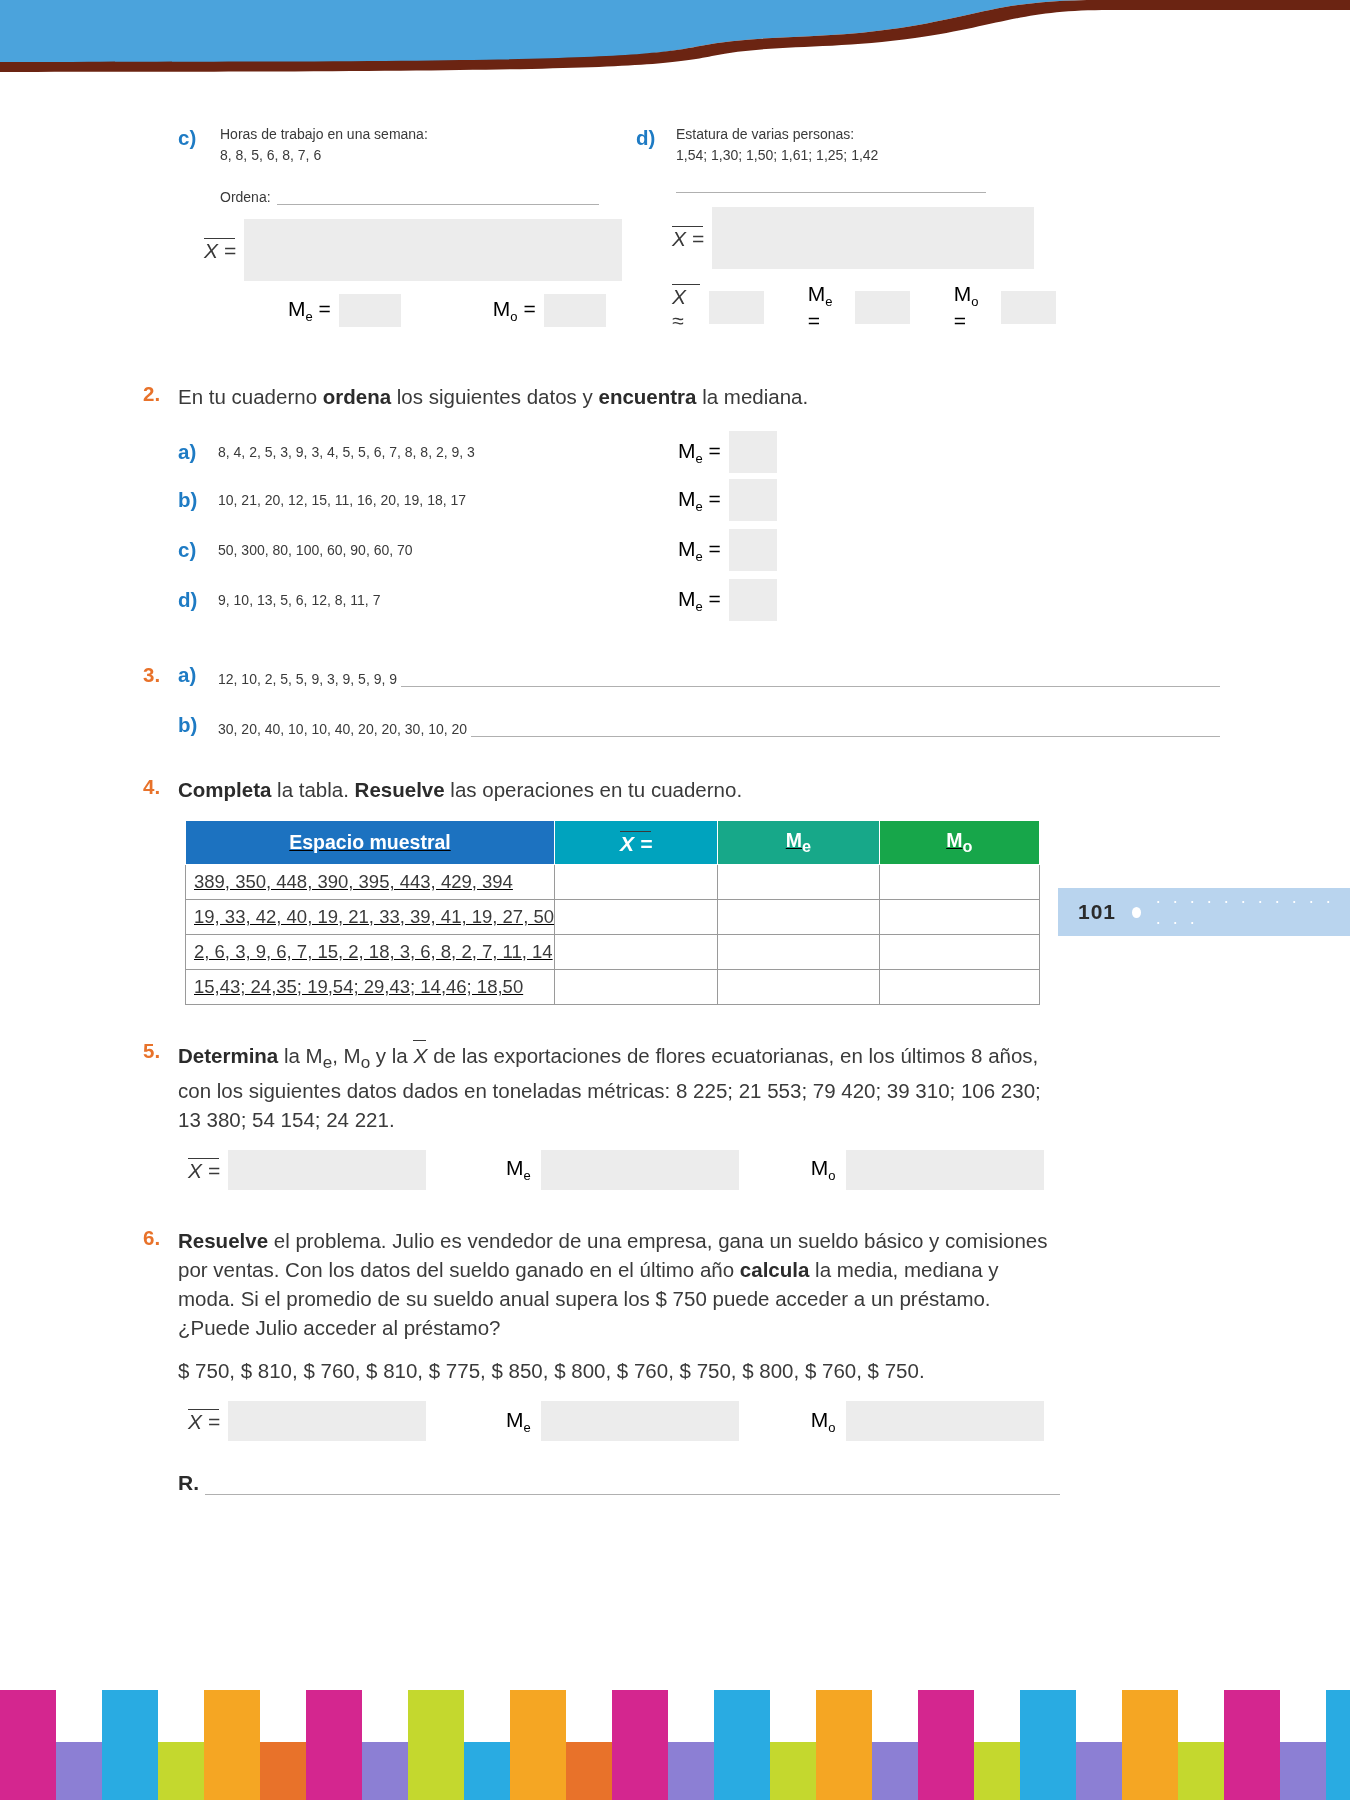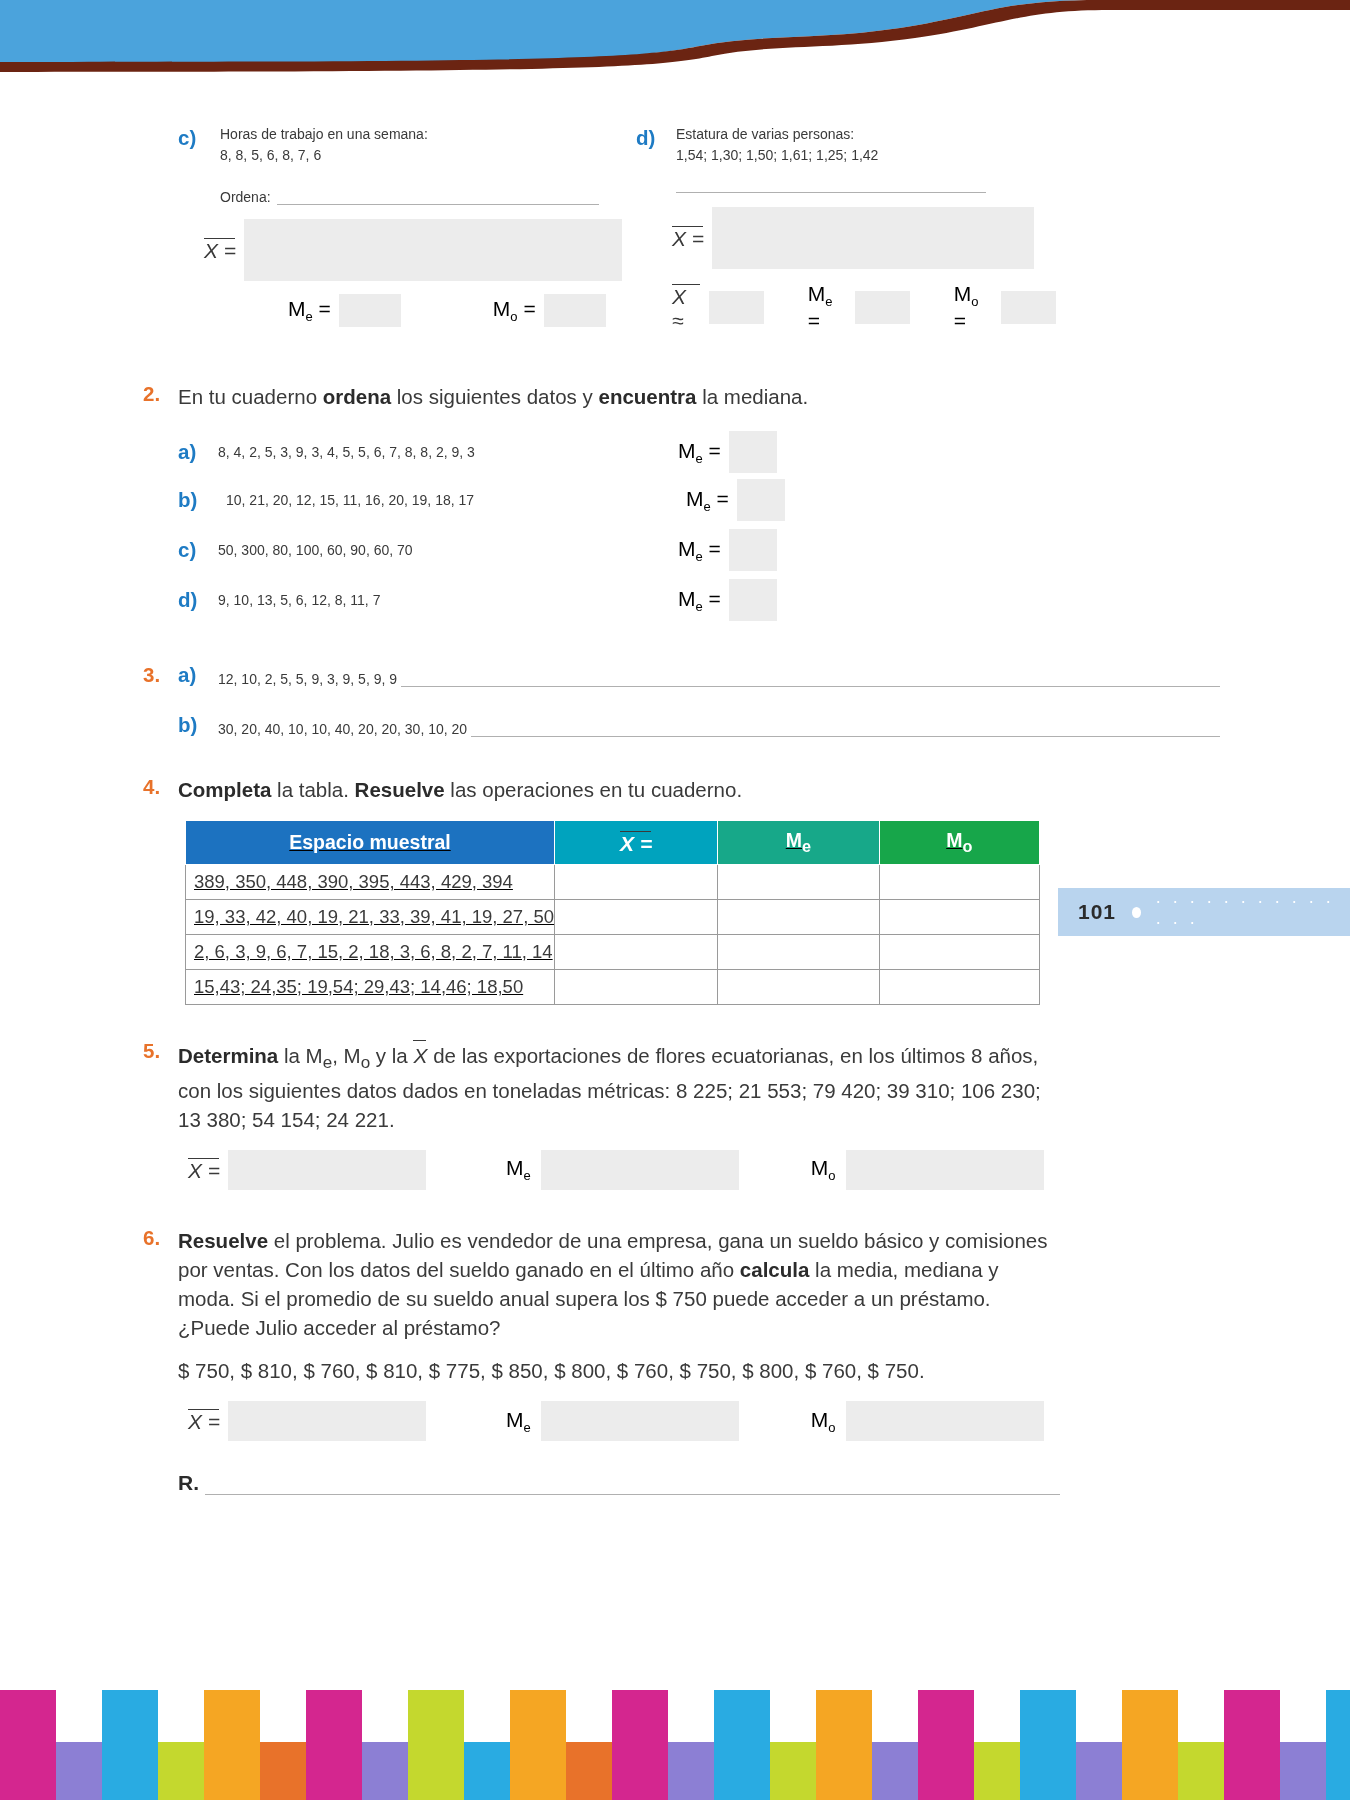--- a/index.html
+++ b/index.html
@@ -152,21 +152,21 @@
 
       <div style="margin-top:18px;">
         <div style="display:flex; align-items:center; height:46px; margin-left:178px;">
           <span class="letter" style="width:40px;">a)</span>
           <span class="txt" style="width:460px;">8,  4,  2,  5,  3,  9,  3,  4,  5,  5,  6,  7,  8,  8,  2,  9,  3</span>
           <span class="msub"><span>M</span><sub>e</sub> <span>=</span></span>
           <span class="fill" style="width:48px;height:42px;margin-left:8px;"></span>
         </div>
         <div style="display:flex; align-items:center; height:50px; margin-left:178px;">
           <span class="letter" style="width:40px;">b)</span>
-          <span class="txt" style="width:460px;margin-left:8px;">10,  21,  20,  12,  15,  11,  16,  20,  19,  18,  17</span>
+          <span class="txt" style="width:460px;">10,  21,  20,  12,  15,  11,  16,  20,  19,  18,  17</span>
           <span class="msub"><span>M</span><sub>e</sub> <span>=</span></span>
           <span class="fill" style="width:48px;height:42px;margin-left:8px;"></span>
         </div>
         <div style="display:flex; align-items:center; height:50px; margin-left:178px;">
           <span class="letter" style="width:40px;">c)</span>
           <span class="txt" style="width:460px;">50,  300,  80,  100,  60,  90,  60,  70</span>
           <span class="msub"><span>M</span><sub>e</sub> <span>=</span></span>
           <span class="fill" style="width:48px;height:42px;margin-left:8px;"></span>
         </div>
         <div style="display:flex; align-items:center; height:50px; margin-left:178px;">

